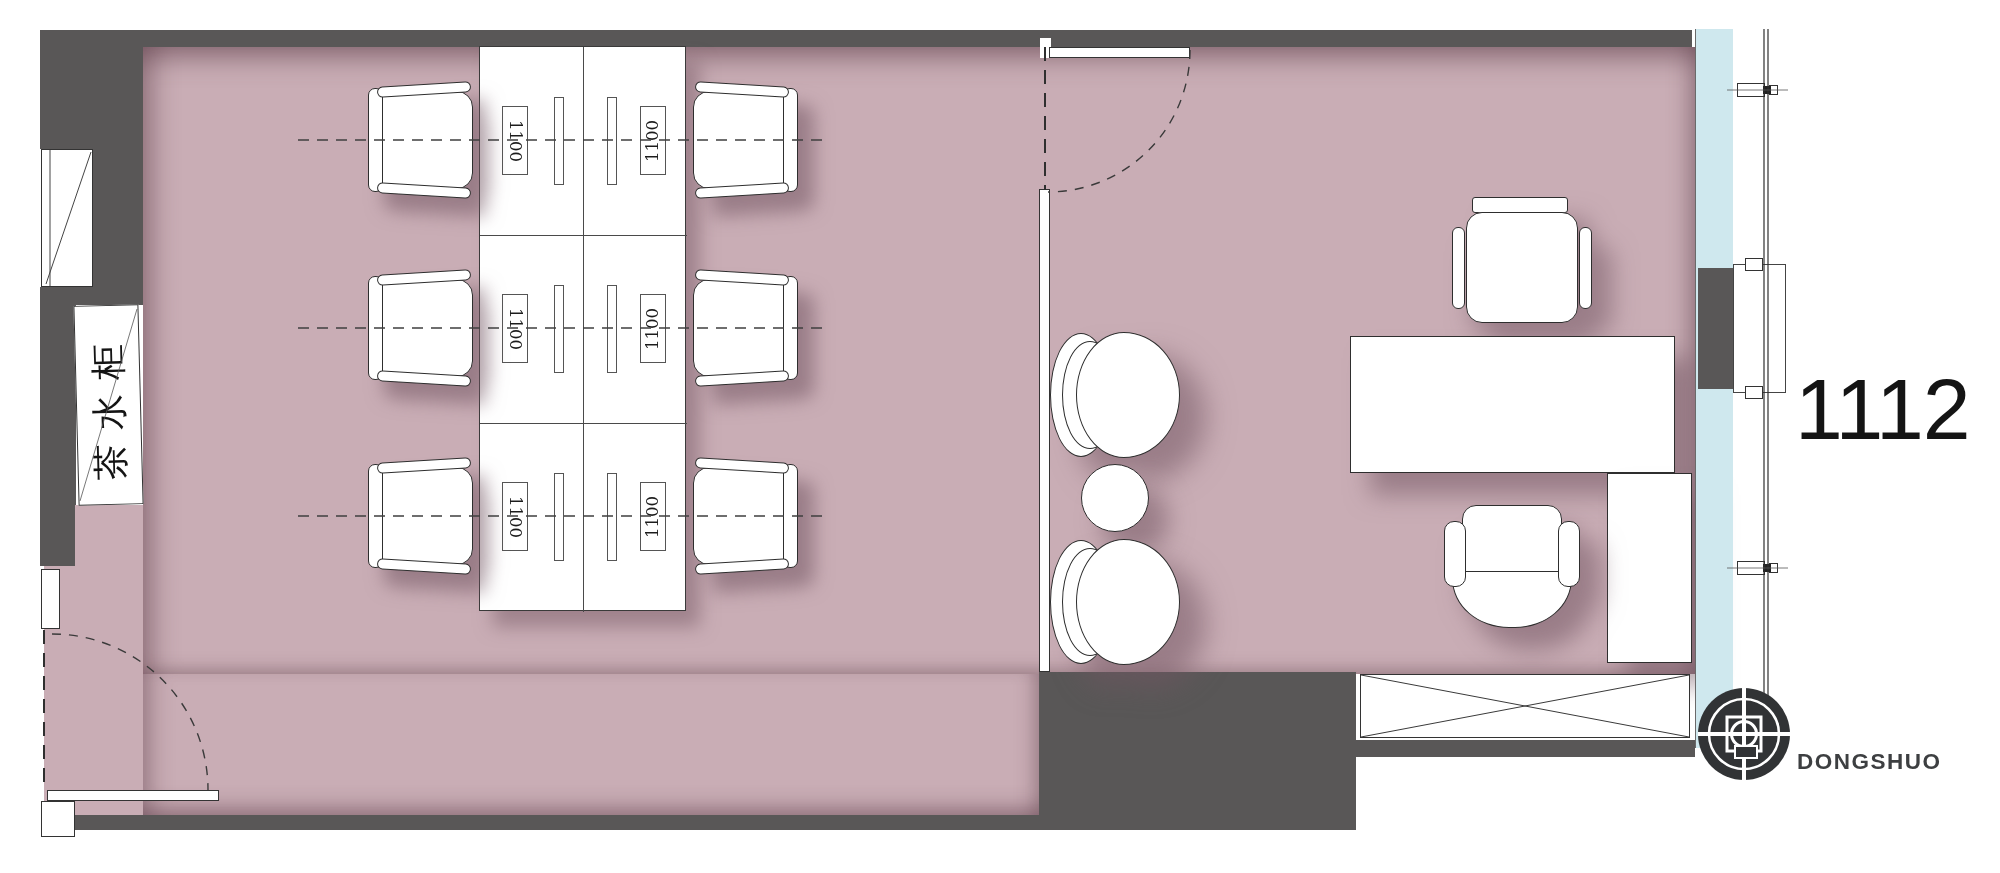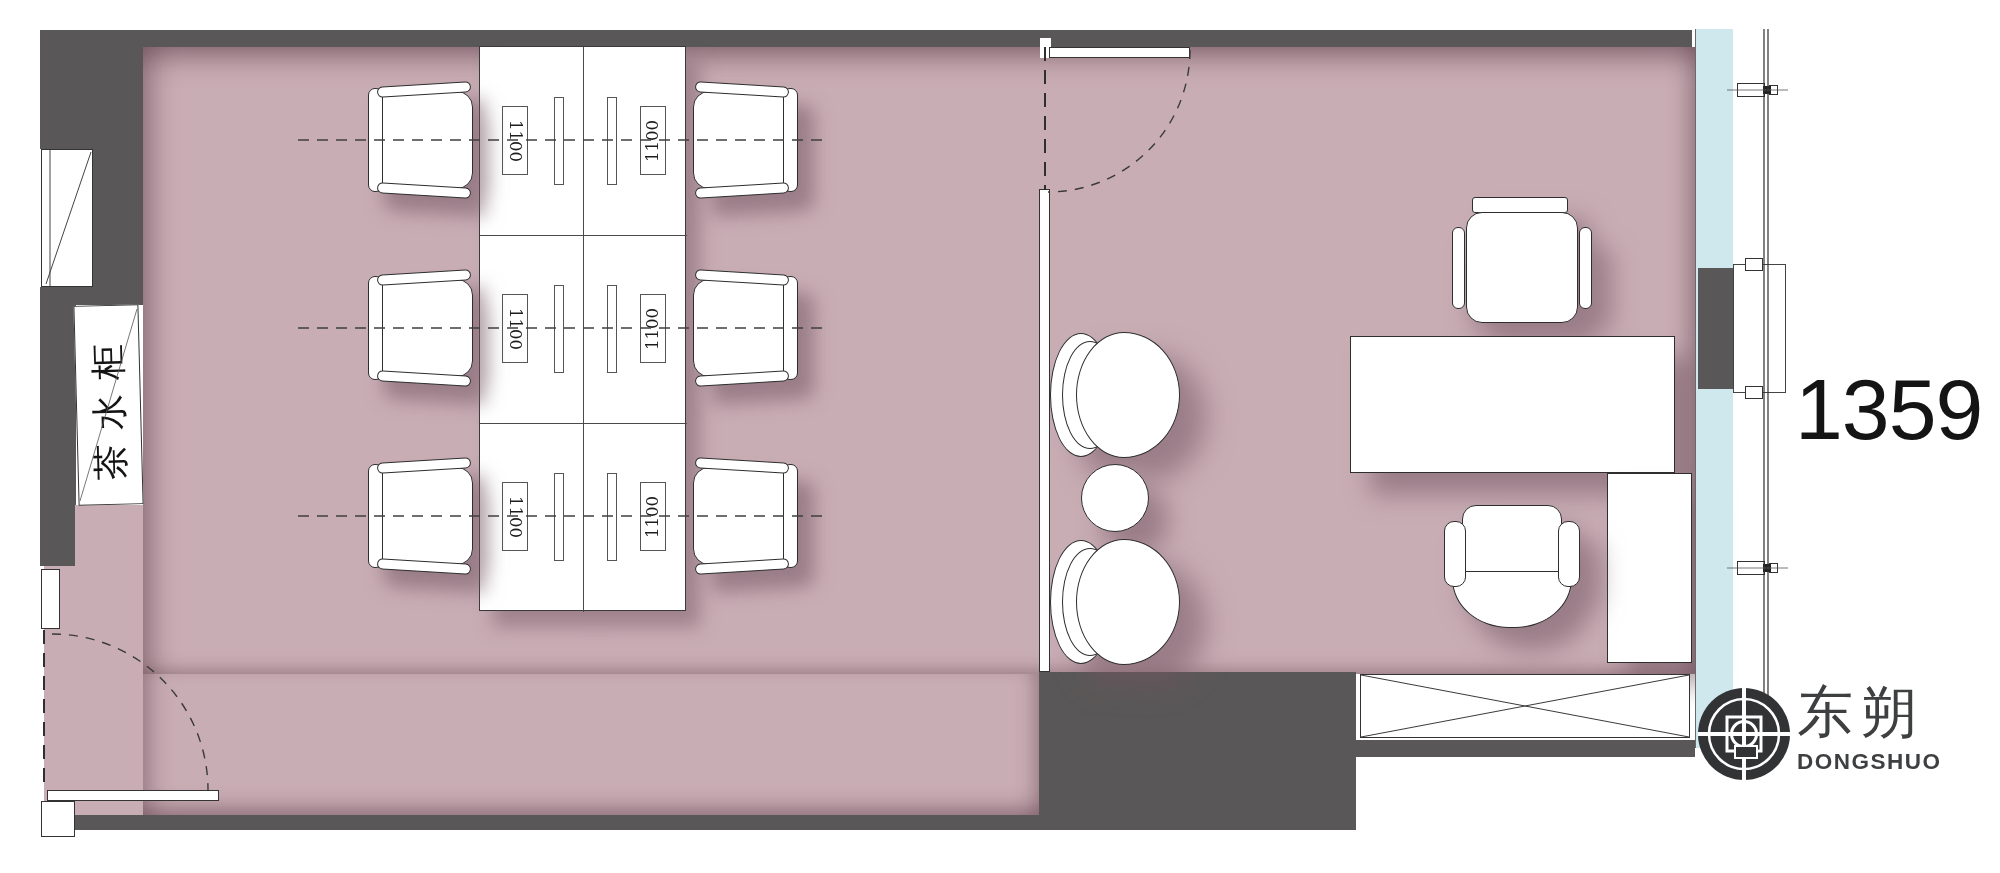--- a/index.html
+++ b/index.html
@@ -244,17 +244,16 @@
       <circle cx="1744" cy="734" r="46" fill="#313335"></circle>
       <circle cx="1744" cy="734" r="35" fill="none" stroke="#ffffff" stroke-width="2.5"></circle>
       <line x1="1698" y1="734" x2="1790" y2="734" stroke="#ffffff" stroke-width="4"></line>
       <line x1="1744" y1="688" x2="1744" y2="780" stroke="#ffffff" stroke-width="4"></line>
       <rect x="1727" y="717" width="34" height="34" fill="none" stroke="#ffffff" stroke-width="3"></rect>
       <circle cx="1744" cy="734" r="12.5" fill="none" stroke="#ffffff" stroke-width="3"></circle>
       <rect x="1735" y="746" width="22" height="12" fill="#313335" stroke="#ffffff" stroke-width="2"></rect>
     </g>
   </svg>
 
-  <div class="abs" style="left:1795px;top:366px;font-size:86px;line-height:1;color:#141414;letter-spacing:-1px;">1359</div>
-  <div class="abs cjk" style="left:1797px;top:684px;font-size:56px;line-height:1;font-weight:500;color:#3d3f41;letter-spacing:8px;">东朔</div>
+  <div class="abs" style="left:1795px;top:366px;font-size:86px;line-height:1;color:#141414;letter-spacing:-1px;">1112</div>
   <div class="abs" style="left:1797px;top:751px;font-size:22.5px;line-height:1;font-weight:600;color:#3d3f41;letter-spacing:1.5px;">DONGSHUO</div>
 
 </div>
 
 </body></html>

